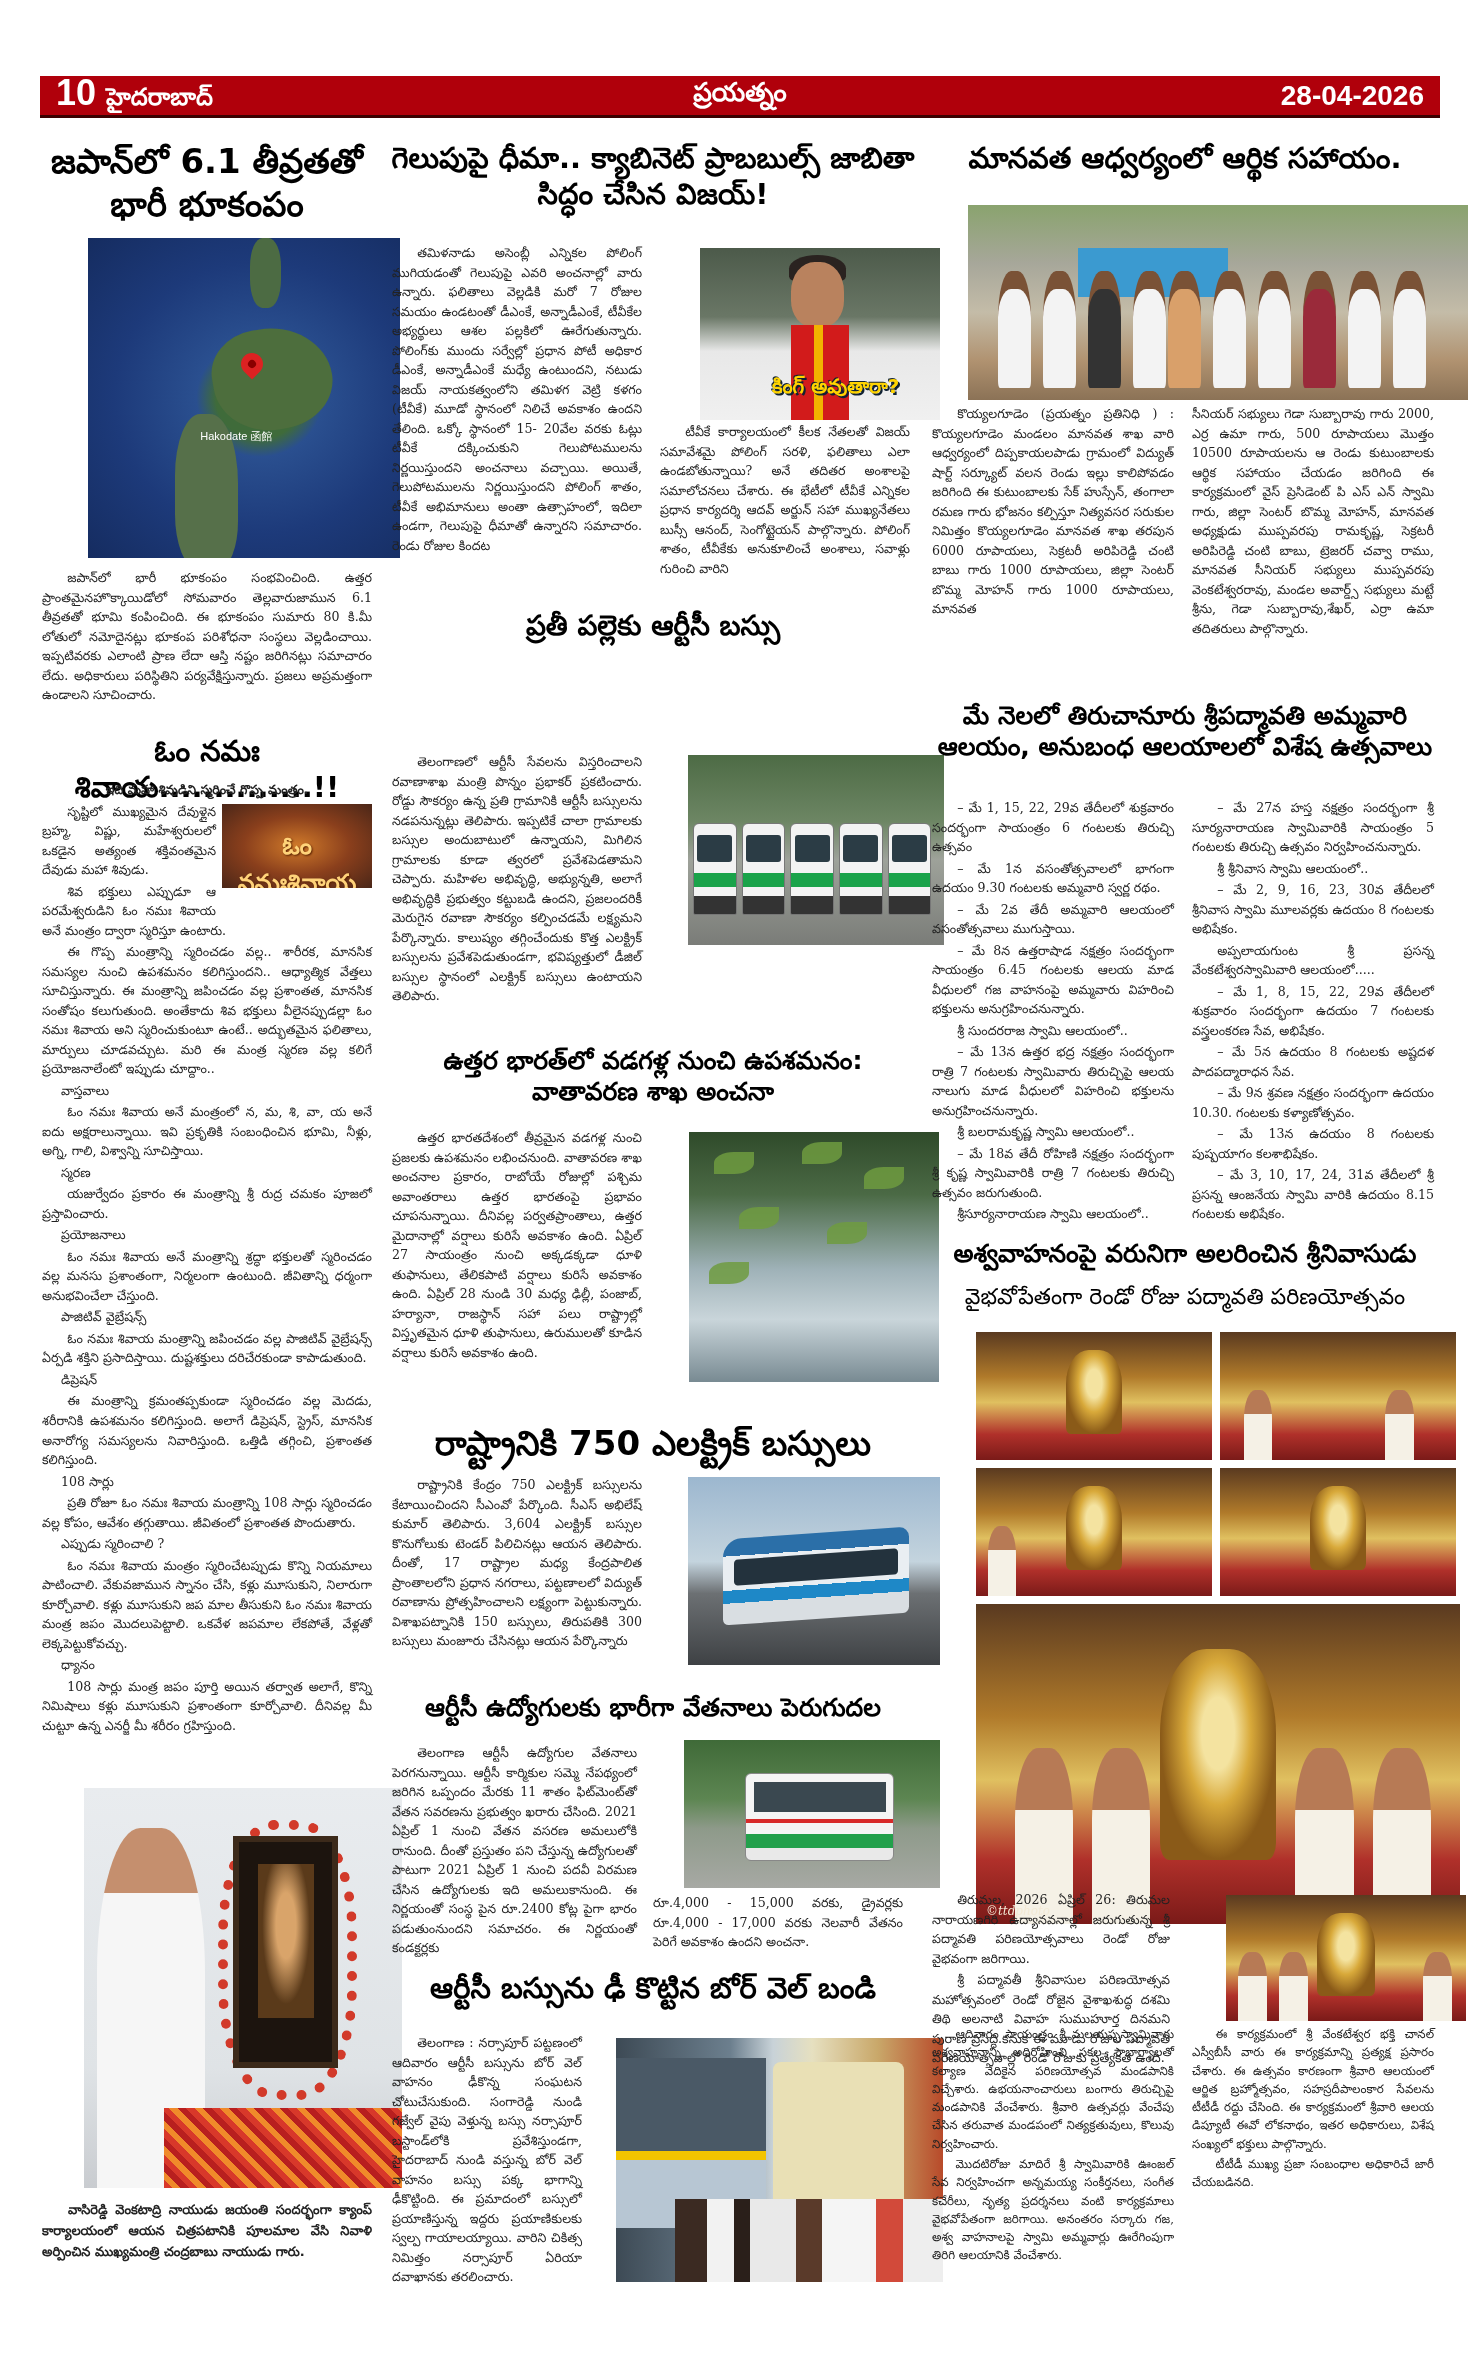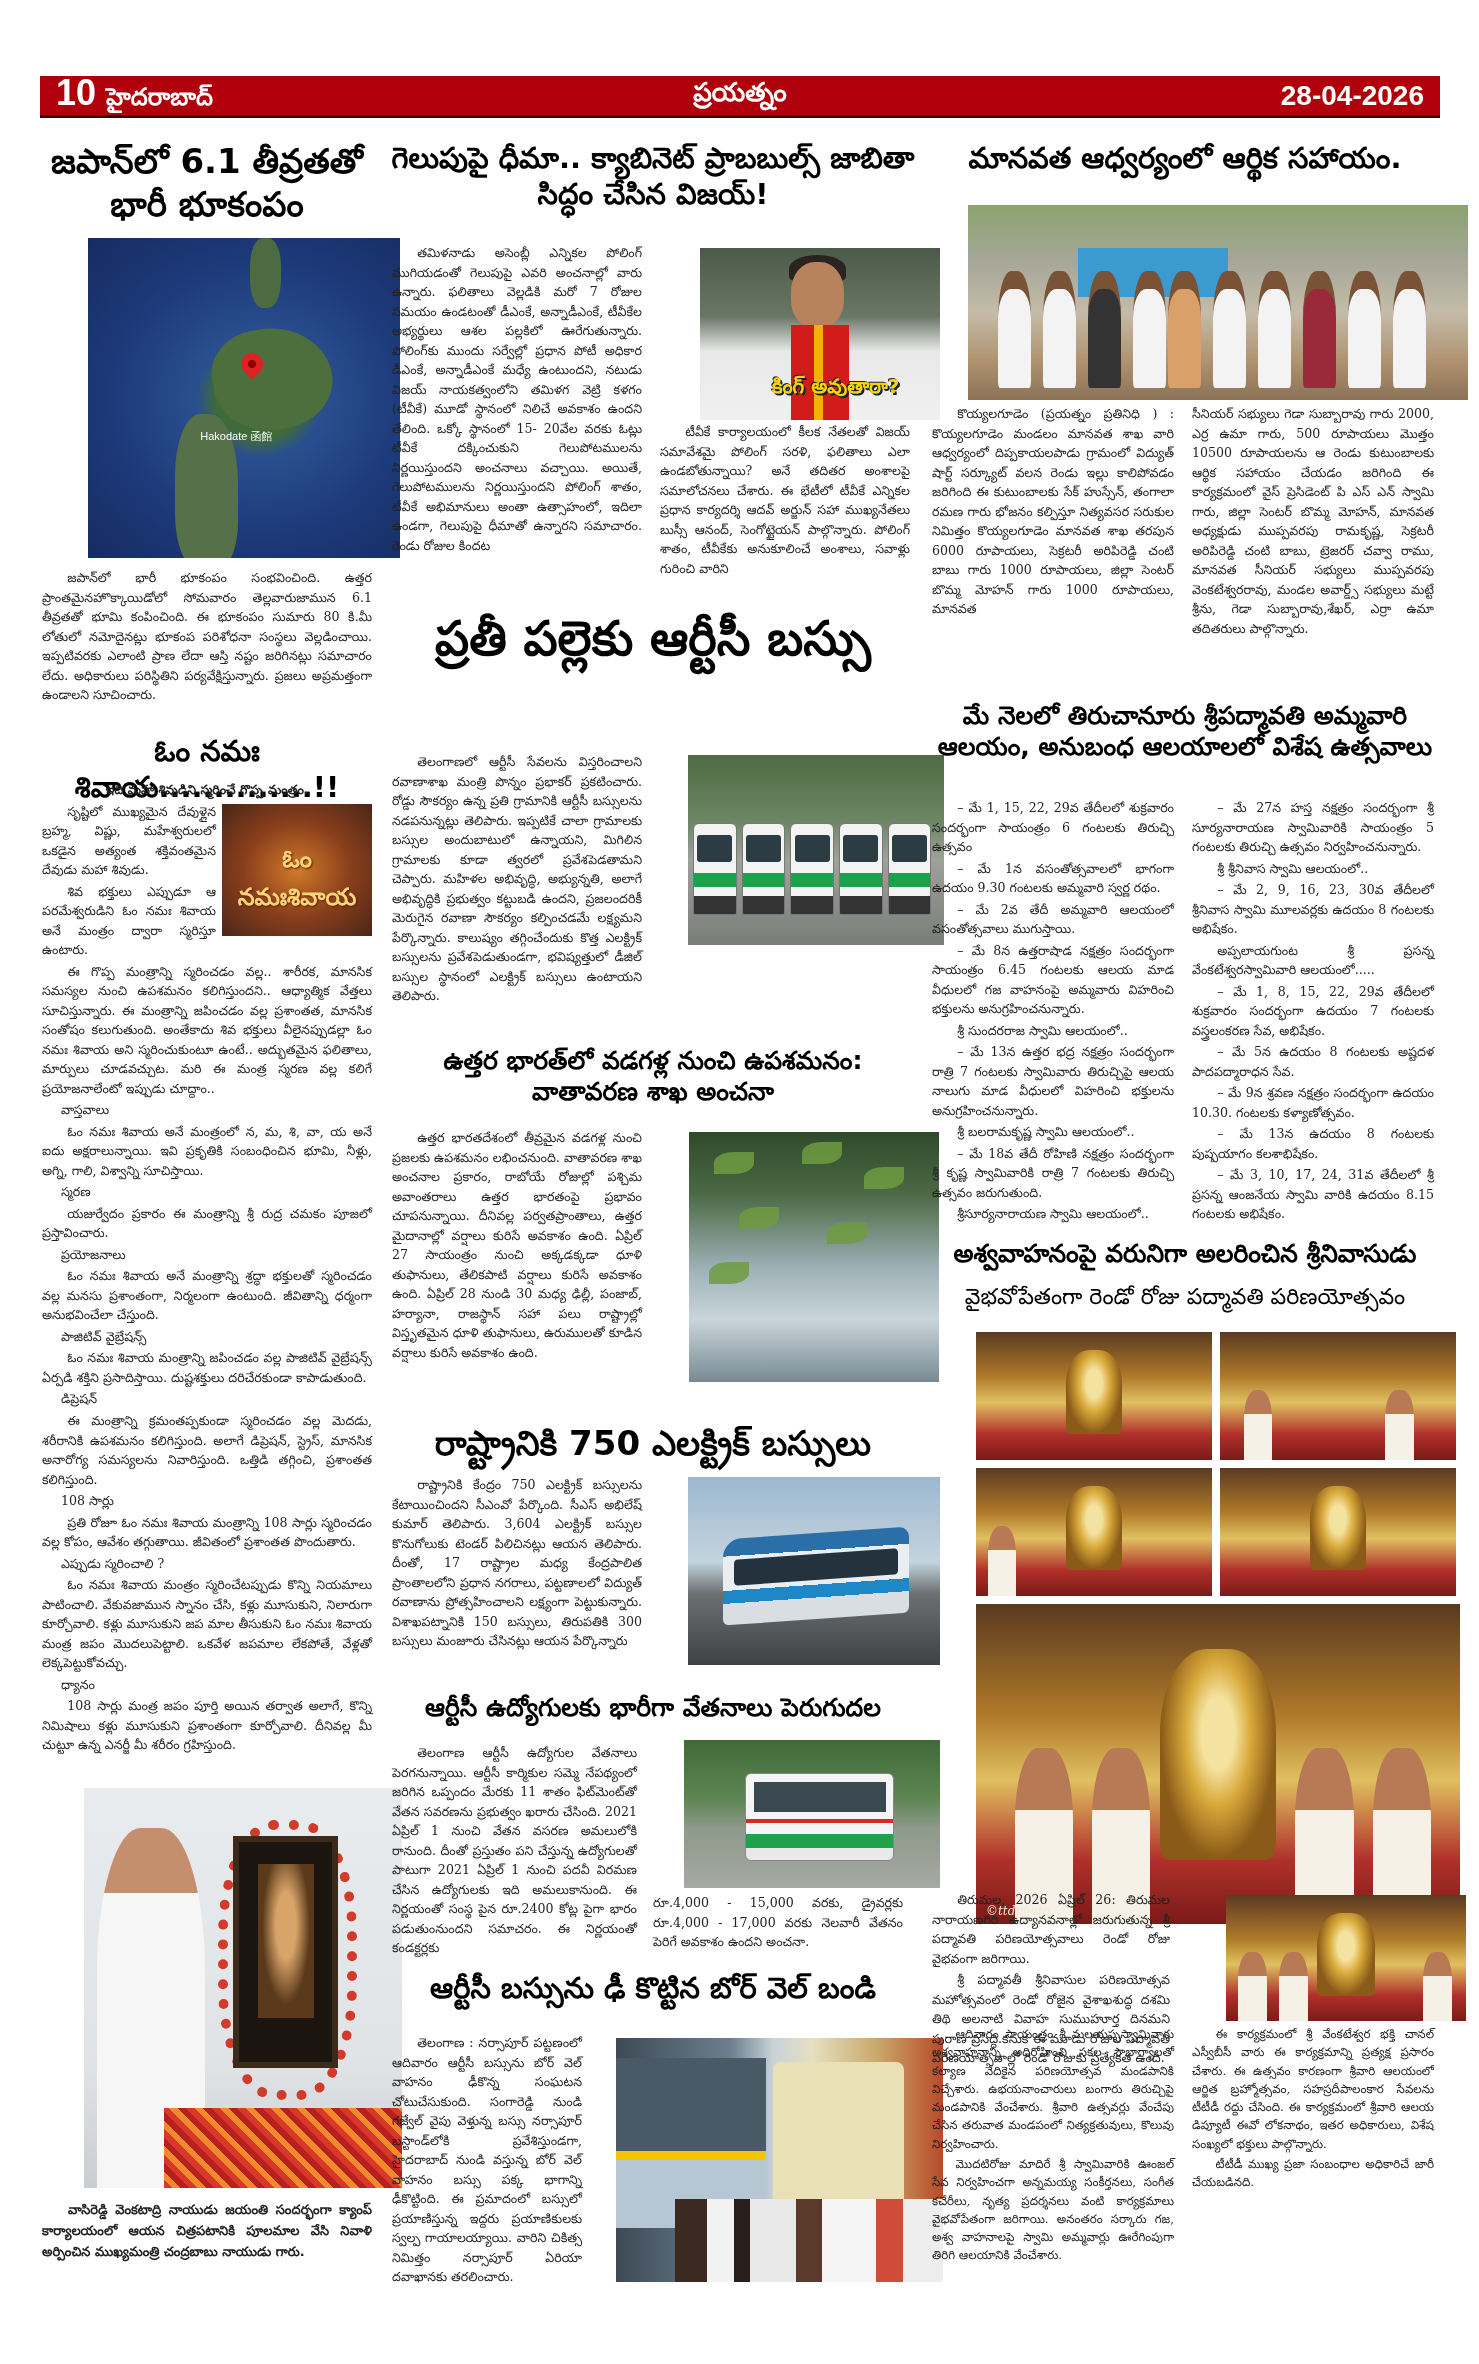--- a/index.html
+++ b/index.html
@@ -17,21 +17,21 @@
   .masthead .city { font-size: 24px; }
   .masthead .paper { font-size: 26px; position: absolute; left: 50%; transform: translateX(-50%); }
   .masthead .date { font-family: "Liberation Sans", sans-serif; font-size: 28px; font-weight: bold; }
 
   .col { position: absolute; }
   .c1 { left: 42px; width: 330px; }
   .c2 { left: 388px; width: 530px; }
   .c3 { left: 930px; width: 510px; }
 
   .headline { font-weight: bold; text-align: center; line-height: 1.25; color: #000; }
-  .hl-xl { font-size: 48px; }
+  .hl-xl { font-size: 28px; }
   .hl-lg { font-size: 34px; }
   .hl-md { font-size: 29px; }
   .hl-sm { font-size: 25px; }
   .hl-xs { font-size: 22px; font-weight: normal; }
 
   .body-text { font-family: "DejaVu Serif", serif; font-size: 12.6px; line-height: 1.55; text-align: justify; color: #222; }
   .body-text p { text-indent: 2em; margin-bottom: 2px; }
   .body-text p.sub { text-indent: 1.5em; }
   .body-text p.center { text-indent: 0; text-align: center; font-weight: bold; }
 
@@ -118,21 +118,21 @@
 </div>
 <div class="col c1 body-text" style="top:568px;">
   <p>జపాన్‌లో భారీ భూకంపం సంభవించింది. ఉత్తర ప్రాంతమైనహొక్కాయిడోలో సోమవారం తెల్లవారుజామున 6.1 తీవ్రతతో భూమి కంపించింది. ఈ భూకంపం సుమారు 80 కి.మీ లోతులో నమోదైనట్లు భూకంప పరిశోధనా సంస్థలు వెల్లడించాయి. ఇప్పటివరకు ఎలాంటి ప్రాణ లేదా ఆస్తి నష్టం జరిగినట్లు సమాచారం లేదు. అధికారులు పరిస్థితిని పర్యవేక్షిస్తున్నారు. ప్రజలు అప్రమత్తంగా ఉండాలని సూచించారు.</p>
 </div>
 
 <div class="col c1" style="top:733px;">
   <div class="headline hl-md">ఓం నమః శివాయ..............!!</div>
 </div>
 <div class="col c1 body-text" style="top:780px;">
   <p class="center">ఇది మహా శివుడిని స్మరించే గొప్ప మంత్రం.</p>
-  <div class="img img-om" style="position:relative; float:right; width:150px; height:132px; margin:2px 0 18px 6px;">
+  <div class="img img-om" style="position:relative; float:right; width:150px; height:84px; margin:2px 0 18px 6px;">
     <div class="om-text">ఓం నమఃశివాయ</div>
   </div>
   <p>సృష్టిలో ముఖ్యమైన దేవుళ్లైన బ్రహ్మ, విష్ణు, మహేశ్వరులలో ఒకడైన అత్యంత శక్తివంతమైన దేవుడు మహా శివుడు.</p>
   <p>శివ భక్తులు ఎప్పుడూ ఆ పరమేశ్వరుడిని ఓం నమః శివాయ అనే మంత్రం ద్వారా స్మరిస్తూ ఉంటారు.</p>
   <p>ఈ గొప్ప మంత్రాన్ని స్మరించడం వల్ల.. శారీరక, మానసిక సమస్యల నుంచి ఉపశమనం కలిగిస్తుందని.. ఆధ్యాత్మిక వేత్తలు సూచిస్తున్నారు. ఈ మంత్రాన్ని జపించడం వల్ల ప్రశాంతత, మానసిక సంతోషం కలుగుతుంది. అంతేకాదు శివ భక్తులు వీలైనప్పుడల్లా ఓం నమః శివాయ అని స్మరించుకుంటూ ఉంటే.. అద్భుతమైన ఫలితాలు, మార్పులు చూడవచ్చుట. మరి ఈ మంత్ర స్మరణ వల్ల కలిగే ప్రయోజనాలేంటో ఇప్పుడు చూద్దాం..</p>
   <p class="sub">వాస్తవాలు</p>
   <p>ఓం నమః శివాయ అనే మంత్రంలో న, మ, శి, వా, య అనే ఐదు అక్షరాలున్నాయి. ఇవి ప్రకృతికి సంబంధించిన భూమి, నీళ్లు, అగ్ని, గాలి, విశ్వాన్ని సూచిస్తాయి.</p>
   <p class="sub">స్మరణ</p>
   <p>యజుర్వేదం ప్రకారం ఈ మంత్రాన్ని శ్రీ రుద్ర చమకం పూజలో ప్రస్తావించారు.</p>
   <p class="sub">ప్రయోజనాలు</p>

